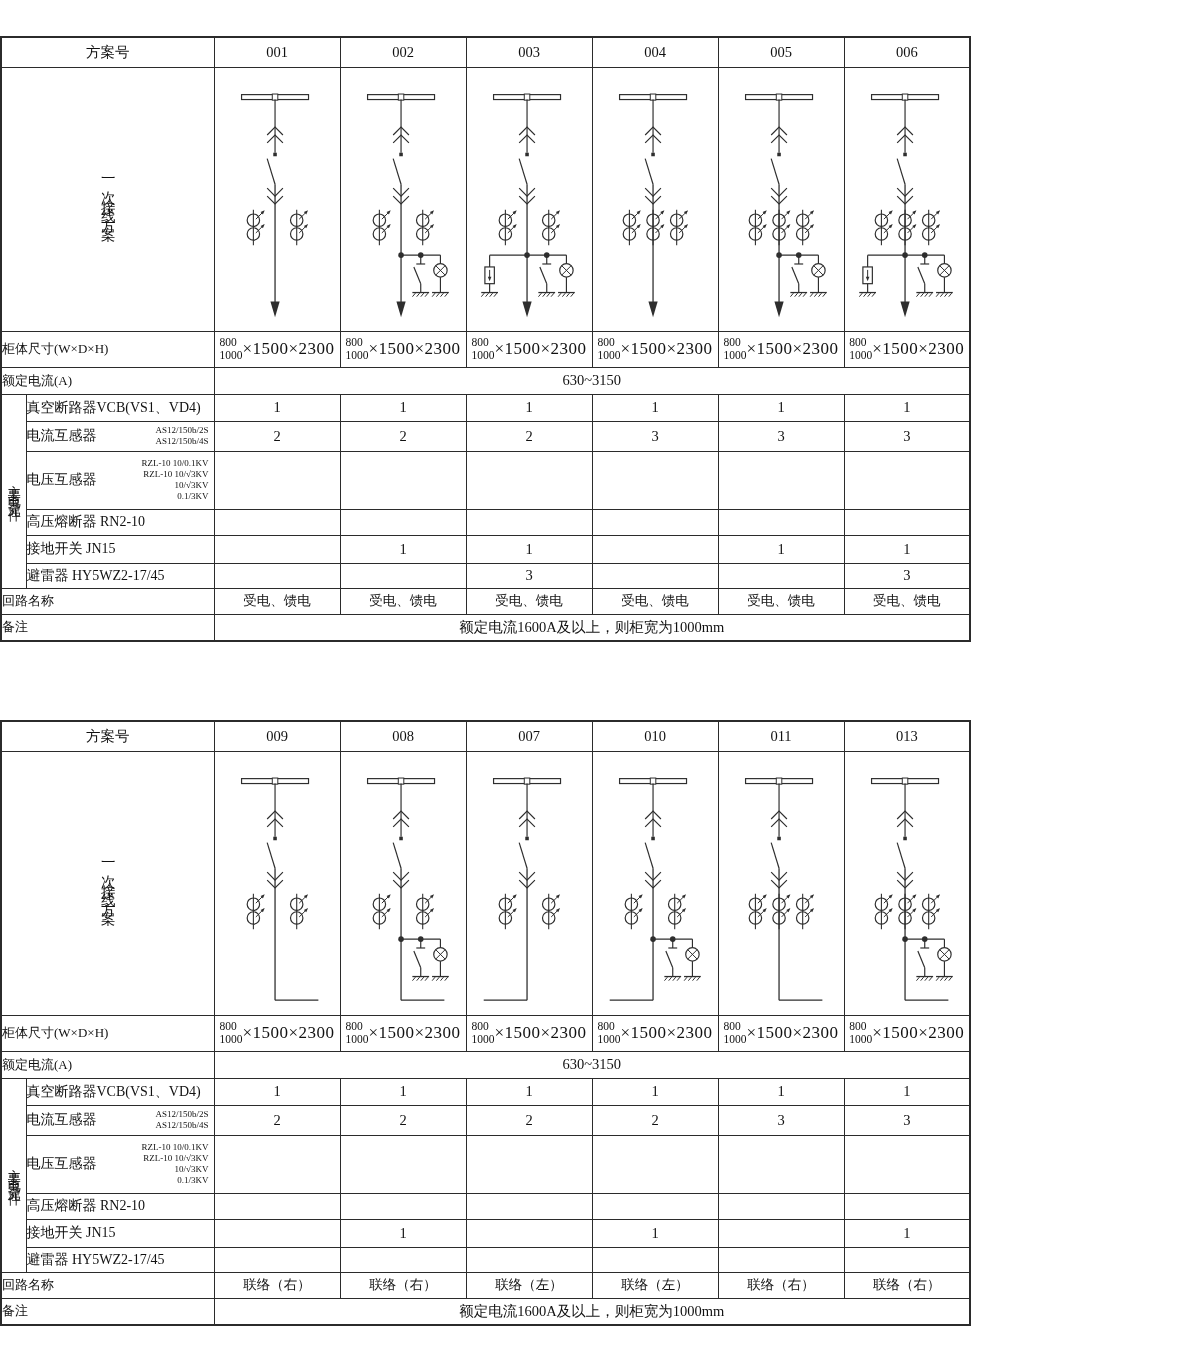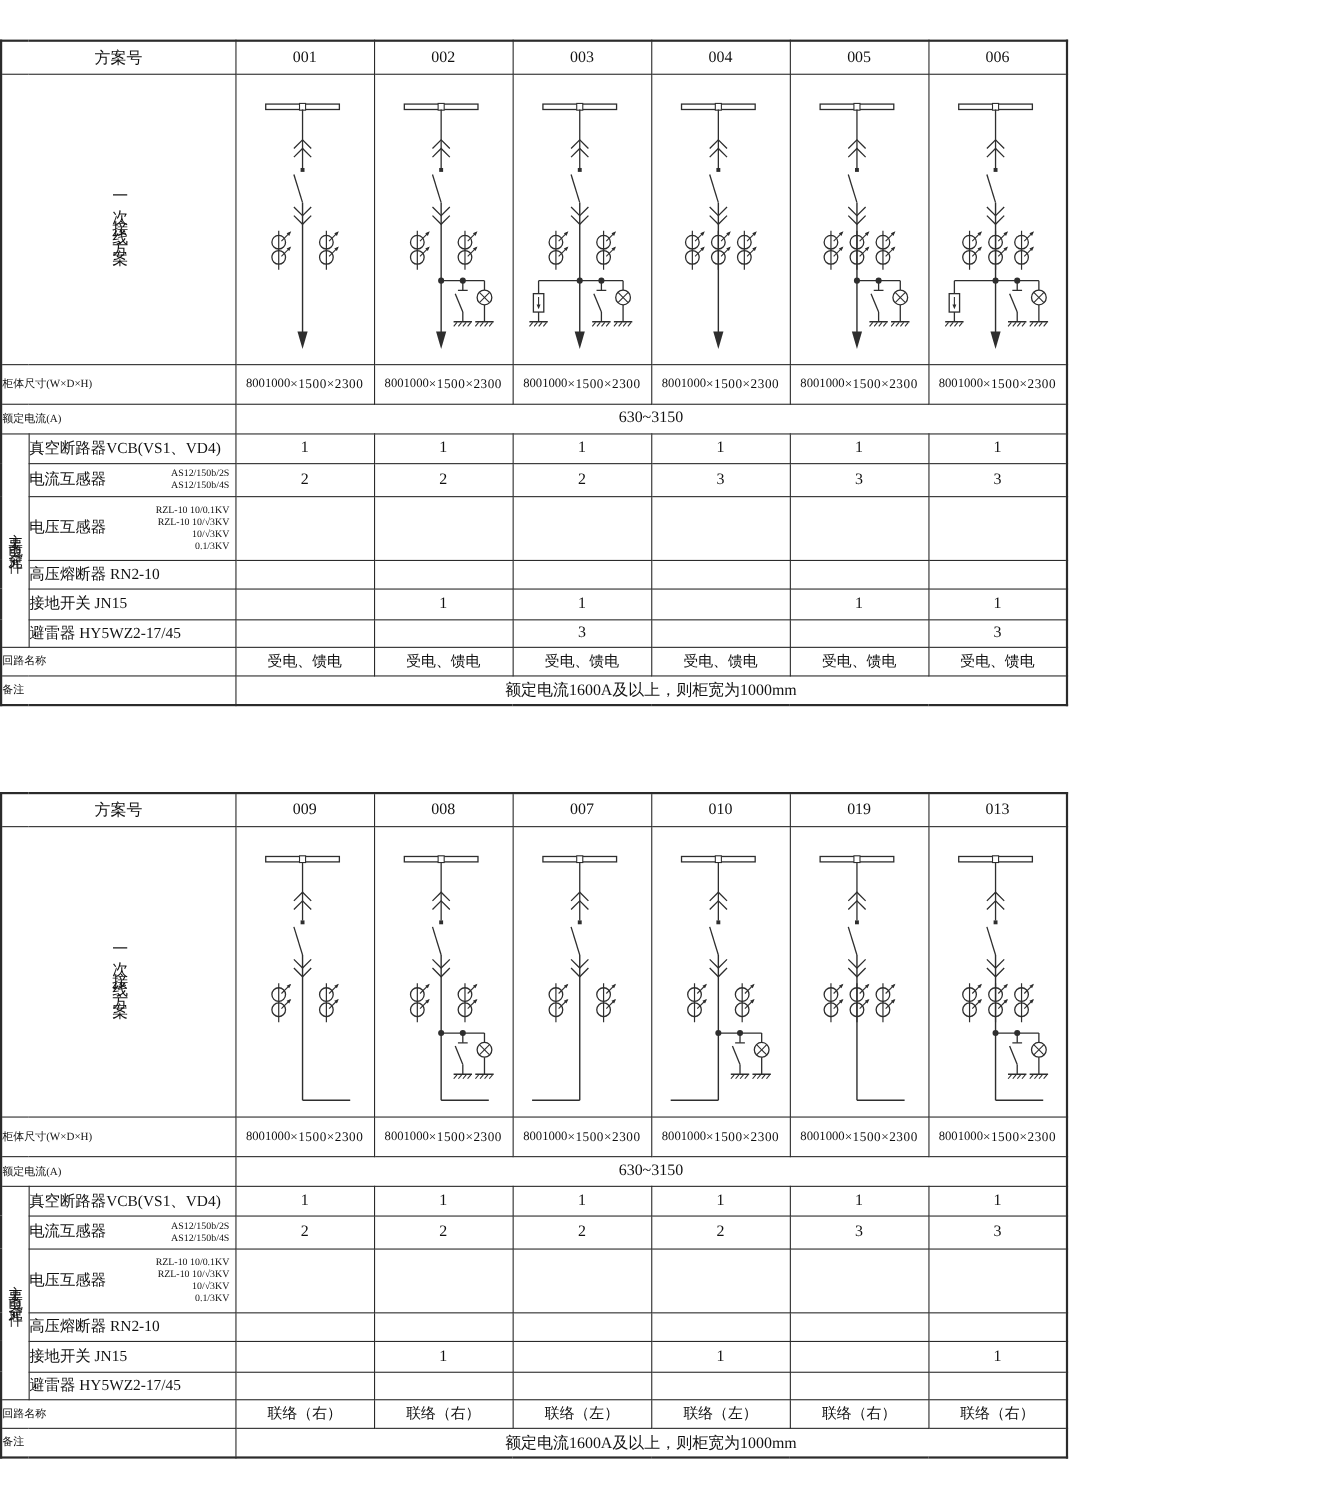--- a/index.html
+++ b/index.html
@@ -7,33 +7,33 @@
        font-family:"Liberation Serif","DejaVu Serif",serif;}
   .wrap{}
   #wrap1{padding-top:36px;}
   #wrap2{margin-top:78px;}
   table.sch{border-collapse:collapse;table-layout:fixed;width:969px;
             border:2px solid #2b2b2b;}
   table.sch td{border:1px solid #2b2b2b;padding:0;overflow:hidden;
                vertical-align:middle;}
   td.c{text-align:center;}
   td.hdr{font-size:14.5px;}
-  td.lbl{font-size:10px;padding-left:10px;text-align:left;}
+  td.lbl{font-size:13px;padding-left:10px;text-align:left;}
   td.indent{padding-left:31px;}
   td.val{text-align:center;font-size:14.5px;}
   td.cirv{text-align:center;font-size:13.5px;}
   td.vert,td.vert2{text-align:center;}
   .vtext{writing-mode:vertical-rl;text-orientation:upright;
          font-size:14.5px;letter-spacing:9px;display:inline-block;}
   .vtext.small{font-size:13px;letter-spacing:5px;}
   td.dim{font-size:13px;}
   .dimflex{display:flex;align-items:center;justify-content:center;}
-  .stack{display:flex;font-size:11.5px;line-height:1.12;
+  .stack{display:flex;flex-direction:column;font-size:11.5px;line-height:1.12;
          text-align:left;}
-  .dimrest{font-size:12px;letter-spacing:0.5px;}
+  .dimrest{font-size:17px;letter-spacing:0.5px;}
   td.comp{padding-left:8px;}
   .compflex{display:flex;align-items:center;}
   .clabel{font-size:14px;white-space:nowrap;}
   .spec{font-size:9px;line-height:1.2;text-align:right;margin-left:auto;
         margin-right:5px;white-space:nowrap;}
   td.diag svg{display:block;margin:0 auto;}
 </style>
 </head>
 <body>
 
@@ -663,21 +663,21 @@
         <col style="width: 126px;">
         <col style="width: 126px;">
       </colgroup>
       <tbody>
         <tr style="height: 30px;">
           <td class="c hdr" colspan="2">方案号</td>
           <td class="c hdr">009</td>
           <td class="c hdr">008</td>
           <td class="c hdr">007</td>
           <td class="c hdr">010</td>
-          <td class="c hdr">019</td>
+          <td class="c hdr">011</td>
           <td class="c hdr">013</td>
         </tr>
         <tr style="height: 264px;">
           <td class="vert" colspan="2"><span class="vtext">一次接线方案</span></td>
           <td class="c diag">
             <svg viewBox="0 0 126 262" width="126" height="258">
               <g>
                 <rect x="26" y="25" width="68" height="5" fill="#fff" stroke="#2e2e2e" stroke-width="1.2"></rect>
                 <rect x="57.2" y="24.4" width="5.6" height="6.2" fill="#fff" stroke="#2e2e2e" stroke-width="1"></rect>
               </g>

